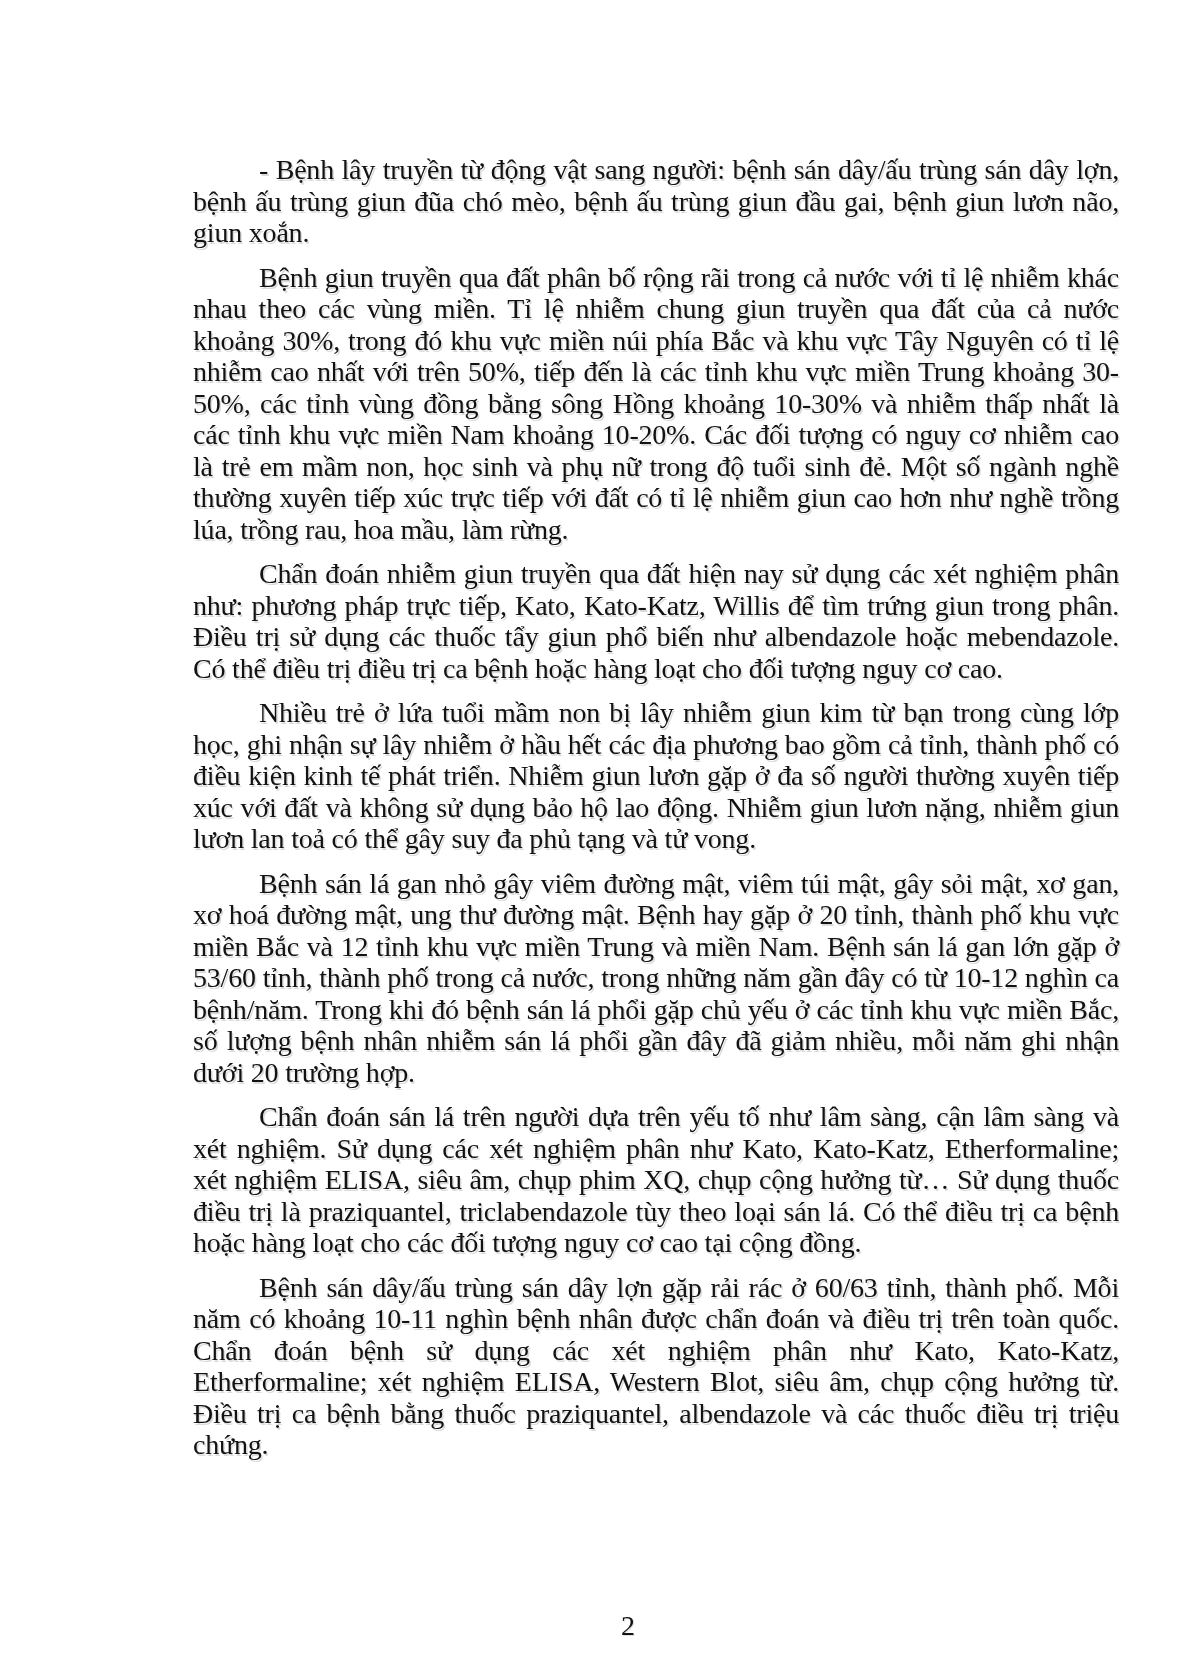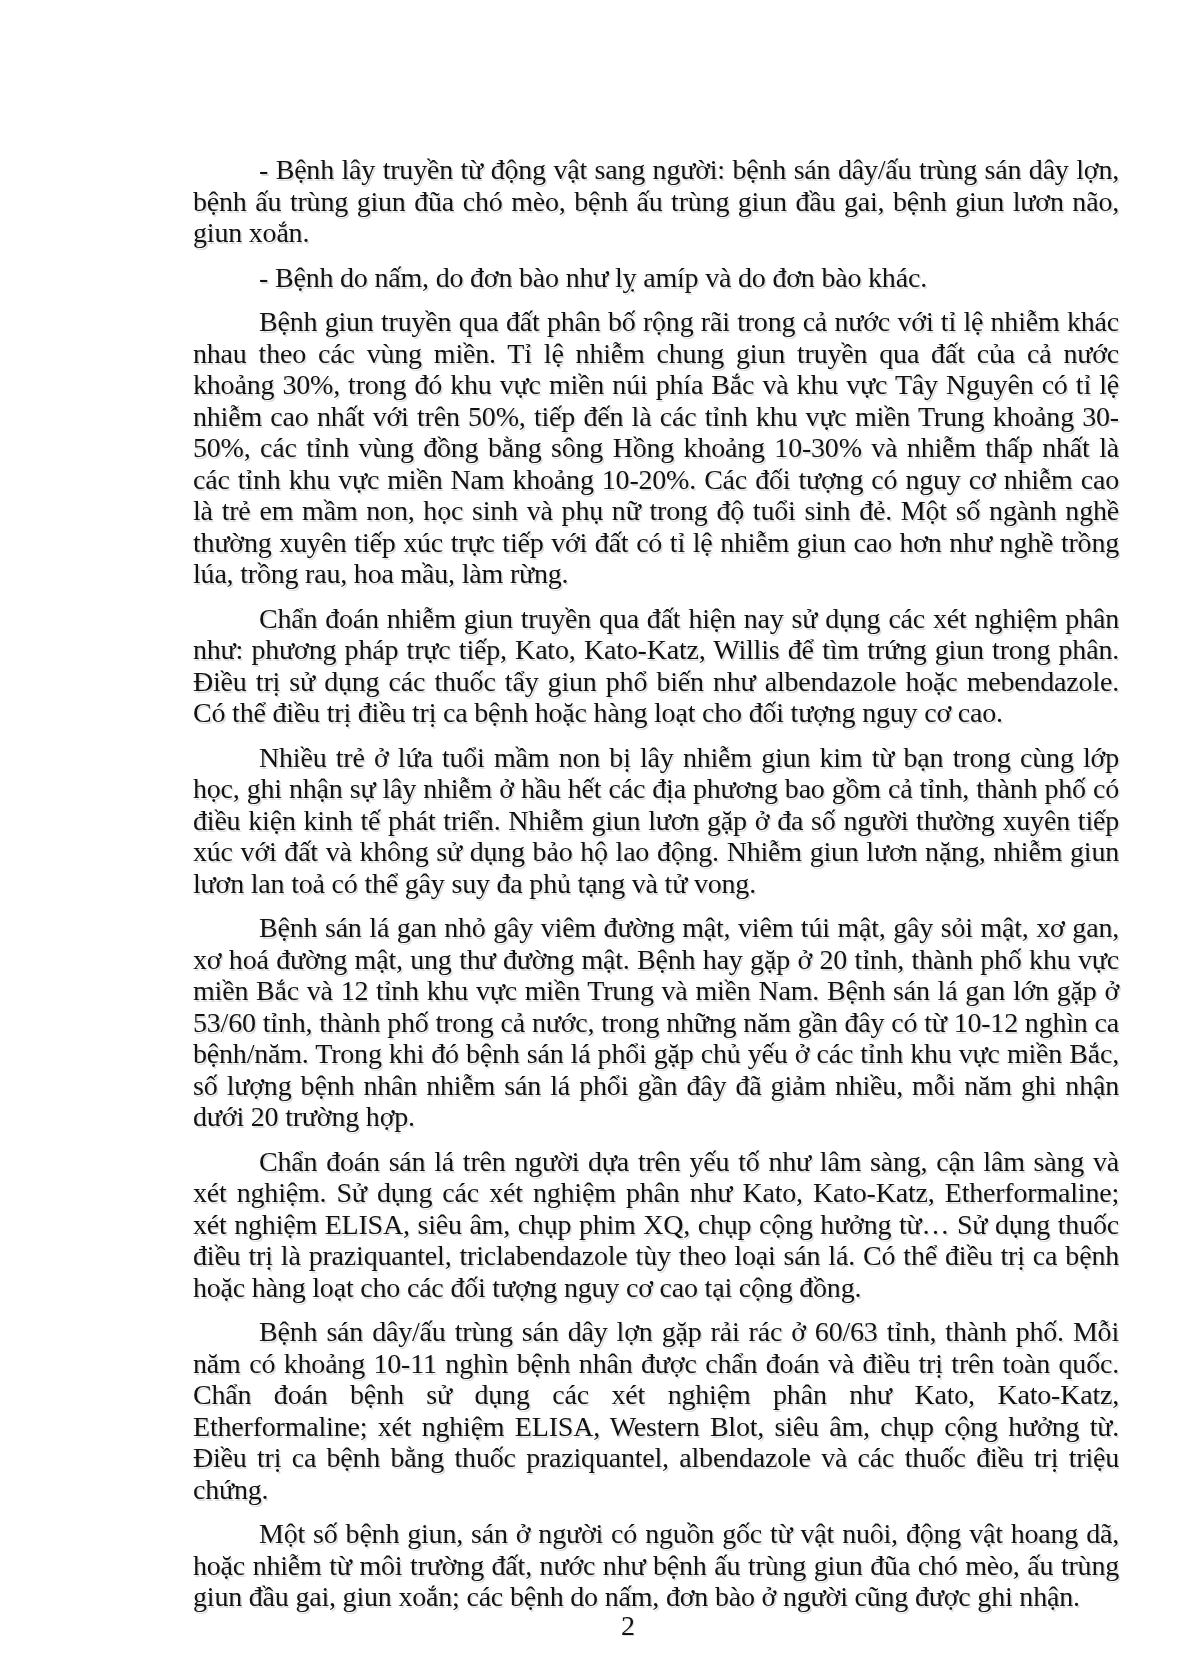--- a/index.html
+++ b/index.html
@@ -46,23 +46,21 @@
     line-height: 32px;
     text-shadow: 1px 1px 0 rgba(165,165,165,0.35);
   }
 </style>
 </head>
 <body>
 
 <div class="sheet">
   <div class="content">
     <p class="para">- Bệnh lây truyền từ động vật sang người: bệnh sán dây/ấu trùng sán dây lợn, bệnh ấu trùng giun đũa chó mèo, bệnh ấu trùng giun đầu gai, bệnh giun lươn não, giun xoắn.</p>
-    <p class="para">- Bệnh do nấm, do đơn bào như lỵ amíp và do đơn bào khác.</p>
     <p class="para">Bệnh giun truyền qua đất phân bố rộng rãi trong cả nước với tỉ lệ nhiễm khác nhau theo các vùng miền. Tỉ lệ nhiễm chung giun truyền qua đất của cả nước khoảng 30%, trong đó khu vực miền núi phía Bắc và khu vực Tây Nguyên có tỉ lệ nhiễm cao nhất với trên 50%, tiếp đến là các tỉnh khu vực miền Trung khoảng 30-50%, các tỉnh vùng đồng bằng sông Hồng khoảng 10-30% và nhiễm thấp nhất là các tỉnh khu vực miền Nam khoảng 10-20%. Các đối tượng có nguy cơ nhiễm cao là trẻ em mầm non, học sinh và phụ nữ trong độ tuổi sinh đẻ. Một số ngành nghề thường xuyên tiếp xúc trực tiếp với đất có tỉ lệ nhiễm giun cao hơn như nghề trồng lúa, trồng rau, hoa mầu, làm rừng.</p>
     <p class="para">Chẩn đoán nhiễm giun truyền qua đất hiện nay sử dụng các xét nghiệm phân như: phương pháp trực tiếp, Kato, Kato-Katz, Willis để tìm trứng giun trong phân. Điều trị sử dụng các thuốc tẩy giun phổ biến như albendazole hoặc mebendazole. Có thể điều trị điều trị ca bệnh hoặc hàng loạt cho đối tượng nguy cơ cao.</p>
     <p class="para">Nhiều trẻ ở lứa tuổi mầm non bị lây nhiễm giun kim từ bạn trong cùng lớp học, ghi nhận sự lây nhiễm ở hầu hết các địa phương bao gồm cả tỉnh, thành phố có điều kiện kinh tế phát triển. Nhiễm giun lươn gặp ở đa số người thường xuyên tiếp xúc với đất và không sử dụng bảo hộ lao động. Nhiễm giun lươn nặng, nhiễm giun lươn lan toả có thể gây suy đa phủ tạng và tử vong.</p>
     <p class="para">Bệnh sán lá gan nhỏ gây viêm đường mật, viêm túi mật, gây sỏi mật, xơ gan, xơ hoá đường mật, ung thư đường mật. Bệnh hay gặp ở 20 tỉnh, thành phố khu vực miền Bắc và 12 tỉnh khu vực miền Trung và miền Nam. Bệnh sán lá gan lớn gặp ở 53/60 tỉnh, thành phố trong cả nước, trong những năm gần đây có từ 10-12 nghìn ca bệnh/năm. Trong khi đó bệnh sán lá phổi gặp chủ yếu ở các tỉnh khu vực miền Bắc, số lượng bệnh nhân nhiễm sán lá phổi gần đây đã giảm nhiều, mỗi năm ghi nhận dưới 20 trường hợp.</p>
     <p class="para">Chẩn đoán sán lá trên người dựa trên yếu tố như lâm sàng, cận lâm sàng và xét nghiệm. Sử dụng các xét nghiệm phân như Kato, Kato-Katz, Etherformaline; xét nghiệm ELISA, siêu âm, chụp phim XQ, chụp cộng hưởng từ… Sử dụng thuốc điều trị là praziquantel, triclabendazole tùy theo loại sán lá. Có thể điều trị ca bệnh hoặc hàng loạt cho các đối tượng nguy cơ cao tại cộng đồng.</p>
     <p class="para">Bệnh sán dây/ấu trùng sán dây lợn gặp rải rác ở 60/63 tỉnh, thành phố. Mỗi năm có khoảng 10-11 nghìn bệnh nhân được chẩn đoán và điều trị trên toàn quốc. Chẩn đoán bệnh sử dụng các xét nghiệm phân như Kato, Kato-Katz, Etherformaline; xét nghiệm ELISA, Western Blot, siêu âm, chụp cộng hưởng từ. Điều trị ca bệnh bằng thuốc praziquantel, albendazole và các thuốc điều trị triệu chứng.</p>
-    <p class="para">Một số bệnh giun, sán ở người có nguồn gốc từ vật nuôi, động vật hoang dã, hoặc nhiễm từ môi trường đất, nước như bệnh ấu trùng giun đũa chó mèo, ấu trùng giun đầu gai, giun xoắn; các bệnh do nấm, đơn bào ở người cũng được ghi nhận.</p>
   </div>
   <div class="page-number">2</div>
 </div>
 
 </body></html>

